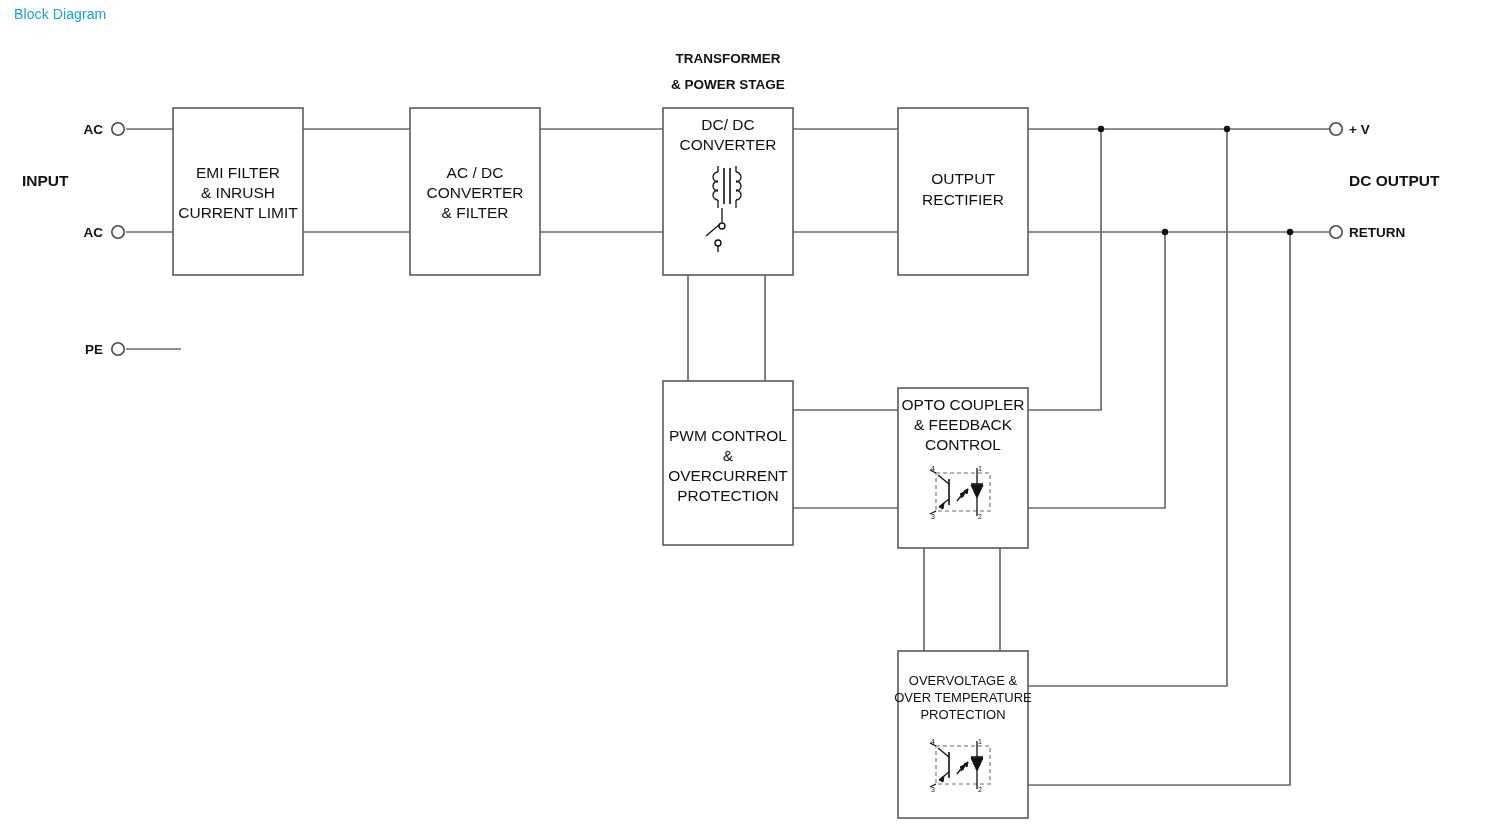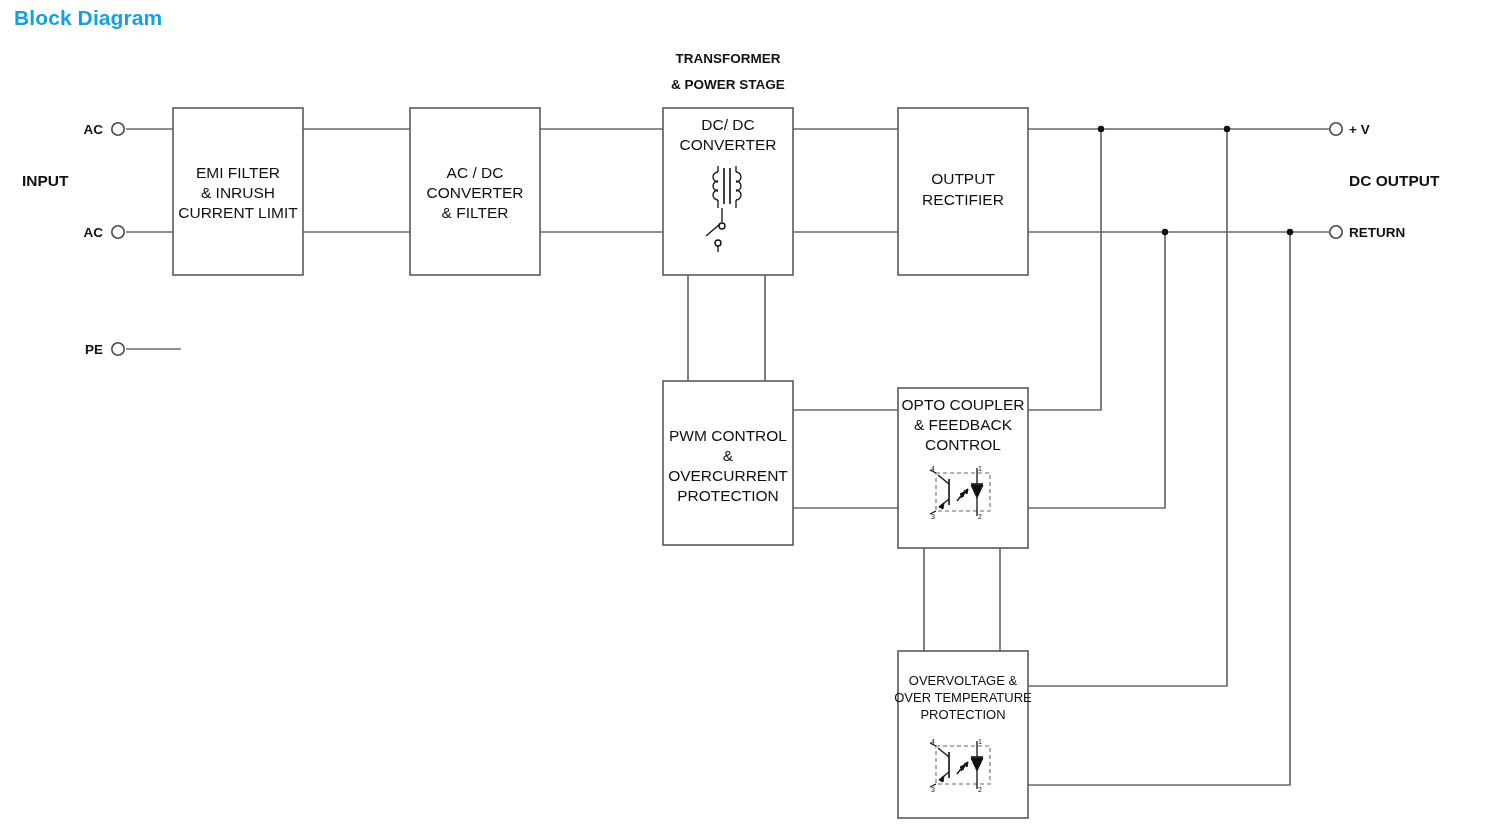--- a/index.html
+++ b/index.html
@@ -12,22 +12,22 @@
     width: 1490px;
     height: 825px;
     font-family: "Liberation Sans", sans-serif;
     overflow: hidden;
     position: relative;
   }
   #page-title {
     position: absolute;
     left: 14px;
     top: 6px;
-    font-size: 21px;
-    font-weight: bold;
+    font-size: 14px;
+    font-weight: normal;
     color: #15a0e0;
     letter-spacing: 0.1px;
     font-family: "Liberation Sans", sans-serif;
   }
   #diagram-canvas {
     position: absolute;
     left: 0;
     top: 0;
     width: 1490px;
     height: 825px;

